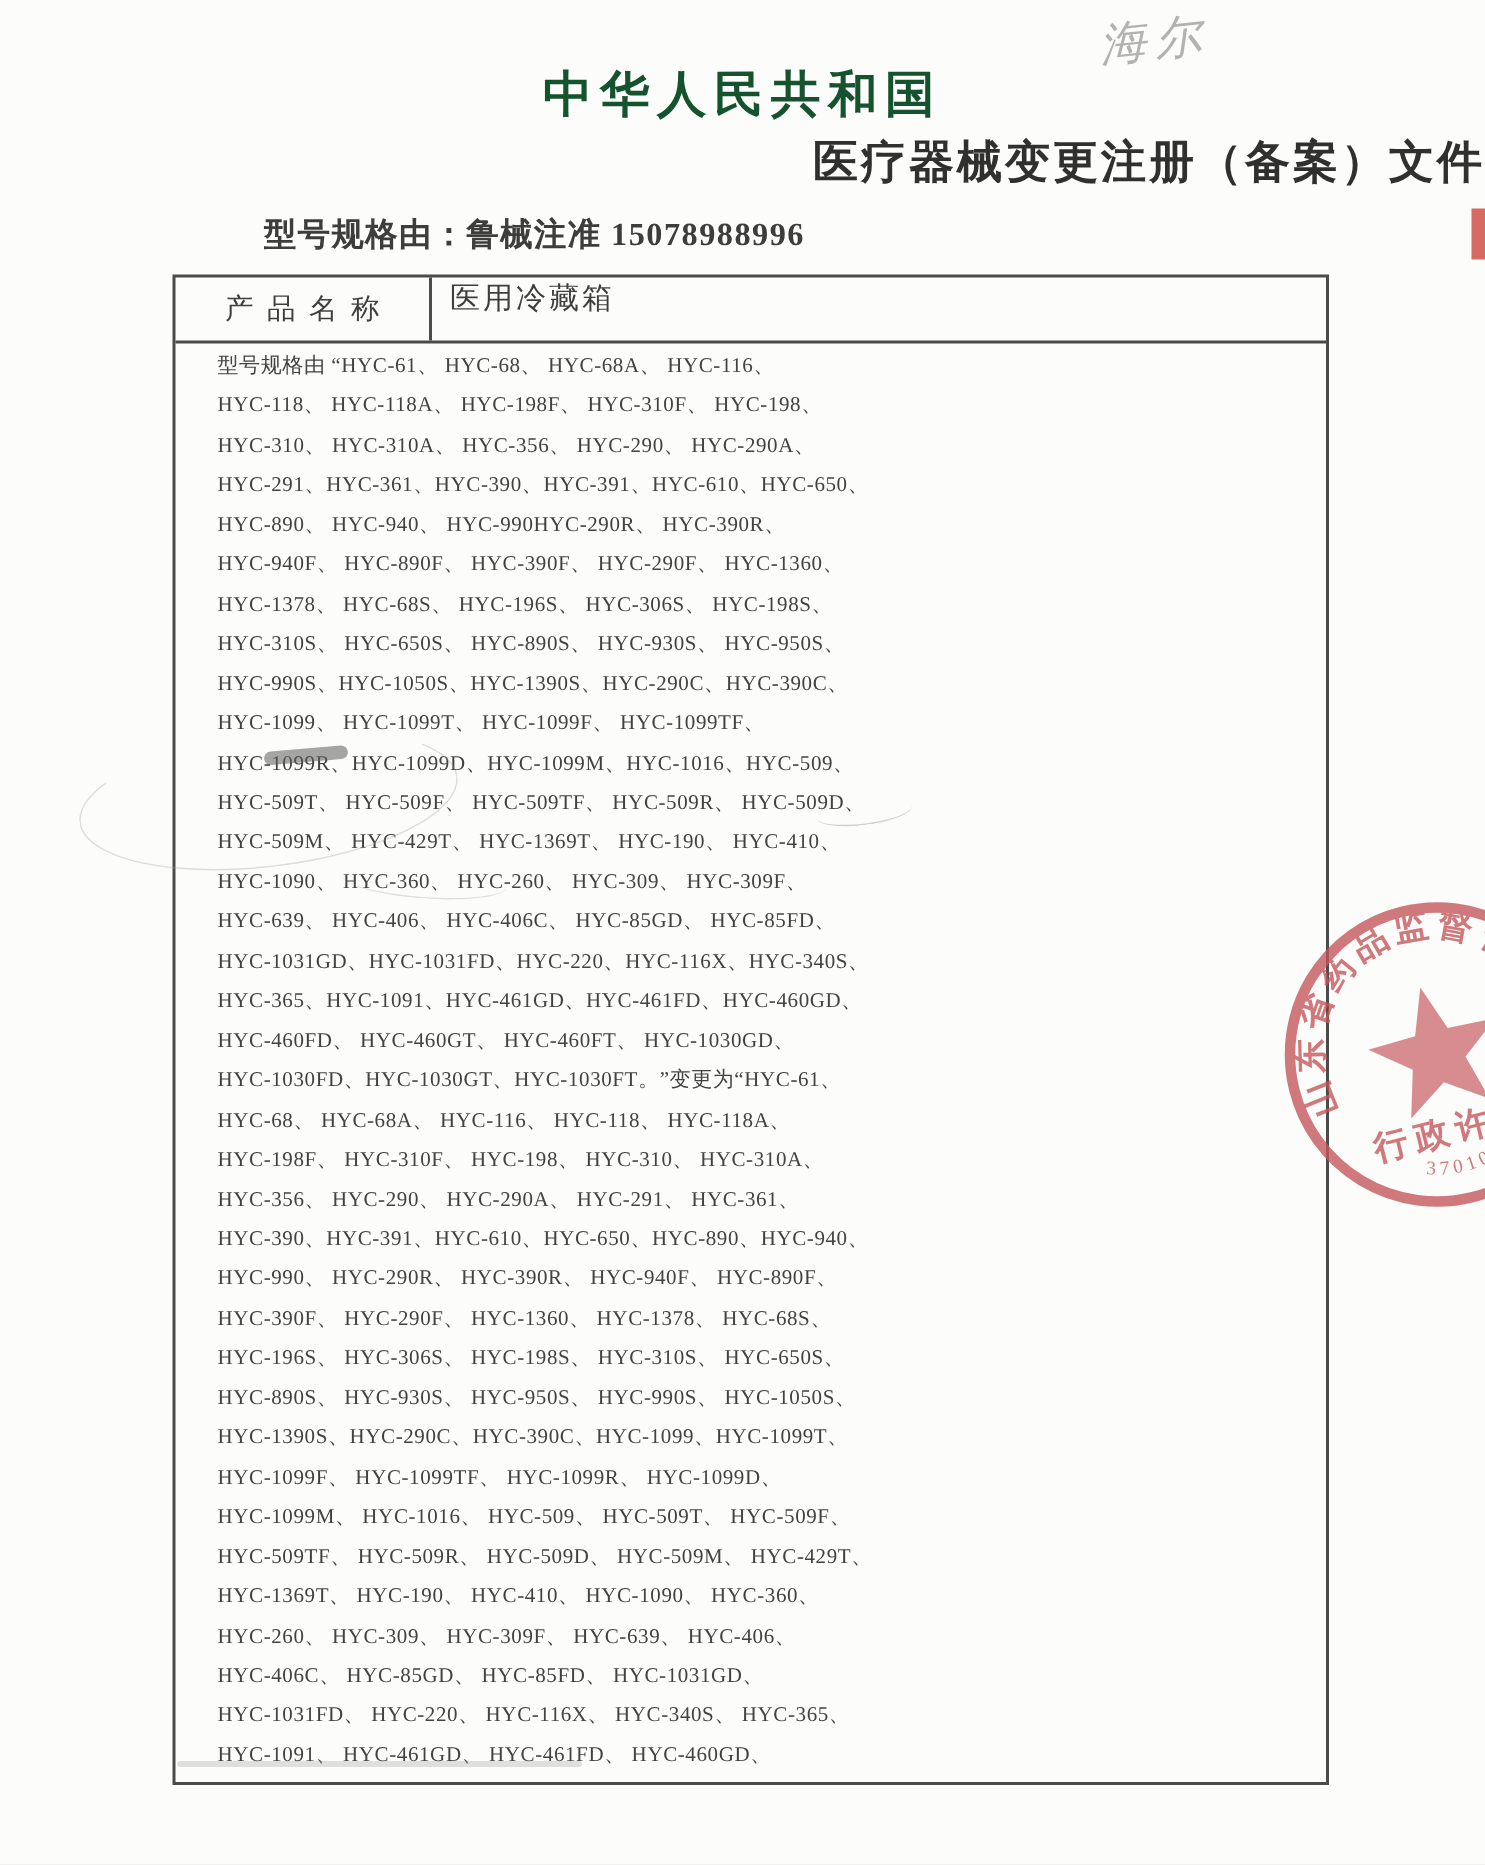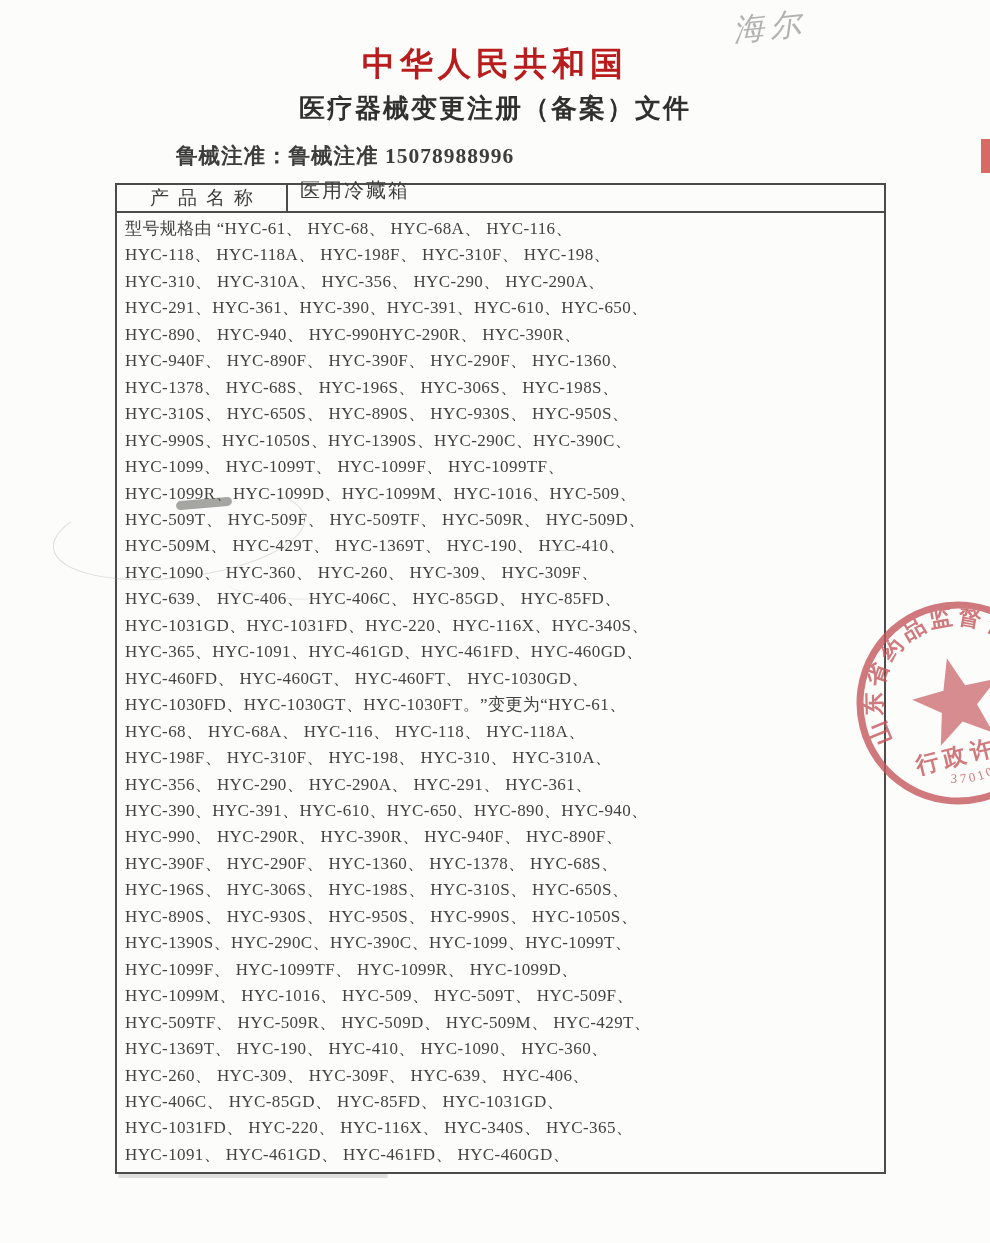--- a/index.html
+++ b/index.html
@@ -15,58 +15,58 @@
   .handwritten{
     position:absolute;left:733px;top:6px;
     font-size:31px;color:#9a9a98;opacity:.75;
     font-style:italic;transform:rotate(-6deg);
     letter-spacing:6px;
     font-family:"DejaVu Serif",serif;
   }
   
   .title-block{position:absolute;left:0;top:44px;width:990px;text-align:center;}
   .title1{
-    font-size:33px;font-weight:bold;color:#b91c1c;
+    font-size:33px;font-weight:bold;color:#14532d;
     letter-spacing:5px;line-height:40px;
   }
   .title2{
-    font-size:26px;font-weight:bold;color:#30302f;
-    letter-spacing:2px;line-height:46px;margin-top:2px;
+    font-size:30px;font-weight:bold;color:#30302f;
+    letter-spacing:2px;line-height:46px;margin-top:2px;text-align:right;
   }
   .regline{
     position:absolute;left:176px;top:141px;
     font-size:21.5px;font-weight:600;color:#3d3d3c;
     letter-spacing:1px;
   }
   
   .doc-table{
     position:absolute;left:115px;top:183px;width:771px;
     border:2px solid #4b4b49;
     box-sizing:border-box;
   }
   .tr{display:flex;box-sizing:border-box;}
-  .tr.header{border-bottom:2px solid #4b4b49;height:28px;}
+  .tr.header{border-bottom:2px solid #4b4b49;height:44px;}
   .cell-label{
     width:171px;flex:0 0 171px;
     border-right:2px solid #4b4b49;
     display:flex;align-items:center;justify-content:center;
     font-size:19px;color:#3e3e3d;letter-spacing:9px;
     text-indent:9px;
     box-sizing:border-box;
   }
   .cell-value{
     flex:1;display:flex;align-items:center;
     padding:0 8px 16px 12px;
     font-size:20px;color:#3e3e3d;letter-spacing:2px;
     box-sizing:border-box;
   }
   .cell-content{
     flex:1;
-    padding:3px 6px 4px 8px;
-    font-size:17px;line-height:26.45px;color:#424240;
+    padding:3px 6px 4px 28px;
+    font-size:14px;line-height:26.45px;color:#424240;
     white-space:pre-line;
     letter-spacing:.4px;
     box-sizing:border-box;
   }
   
   .pencil-ellipse{
     position:absolute;left:52px;top:488px;width:252px;height:88px;
     border:1.6px solid #9c9c9a;border-radius:50%;
     transform:rotate(-7deg);opacity:.32;
     border-top-color:transparent;
@@ -104,21 +104,21 @@
 
 <div class="page">
 
   <div class="handwritten">海尔</div>
 
   <div class="title-block">
     <div class="title1">中华人民共和国</div>
     <div class="title2">医疗器械变更注册（备案）文件</div>
   </div>
 
-  <div class="regline"><span>鲁械注准：</span><span>鲁械注准 15078988996</span></div>
+  <div class="regline"><span>型号规格由：</span><span>鲁械注准 15078988996</span></div>
 
   <div class="doc-table">
     <div class="tr header">
       <div class="cell-label">产品名称</div>
       <div class="cell-value">医用冷藏箱</div>
     </div>
     <div class="tr">
       <div class="cell-content">型号规格由 “HYC-61、 HYC-68、 HYC-68A、 HYC-116、
 HYC-118、 HYC-118A、 HYC-198F、 HYC-310F、 HYC-198、
 HYC-310、 HYC-310A、 HYC-356、 HYC-290、 HYC-290A、

